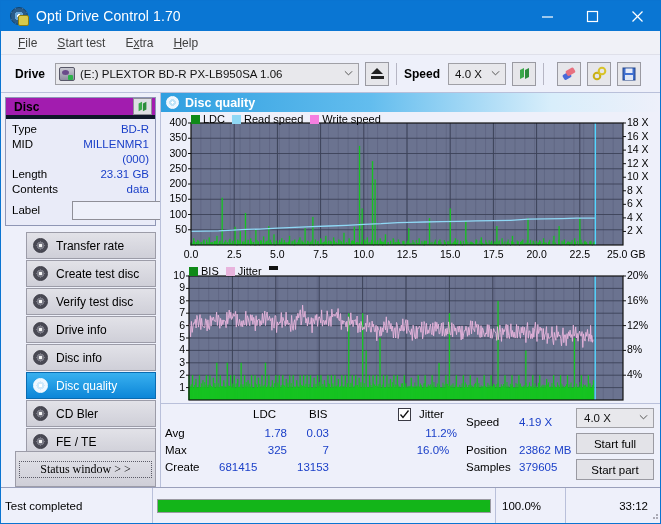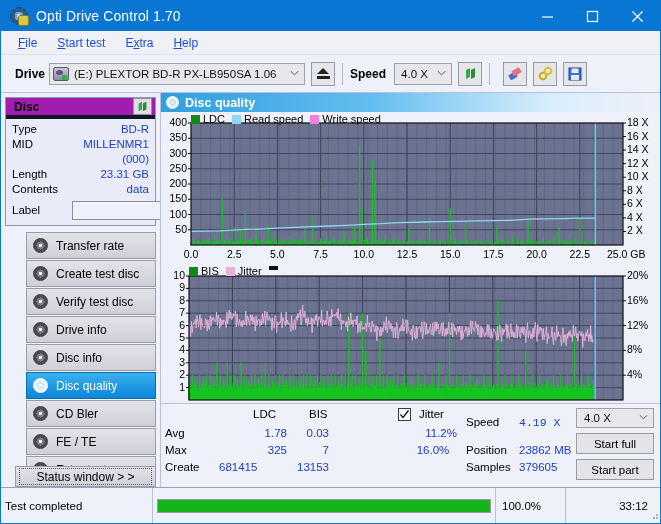--- a/index.html
+++ b/index.html
@@ -45,41 +45,41 @@
     color: #fff; font-size: 13px; line-height: 1;
   }
   .win-btn svg { display:block; }
 
   
   #menubar {
     height: 24px; background: #f0f1f7; display: flex; align-items: center;
     padding-left: 8px; border-bottom: 1px solid #dfe0ea;
   }
   .menu-item {
-    font-size: 12px; color: #1d4ed8; padding: 3px 9px; margin-right: 2px;
+    font-size: 12px; color: #404040; padding: 3px 9px; margin-right: 2px;
   }
   .menu-item u { text-decoration: underline; }
 
   
   #drivebar {
     height: 38px; background: #eef0fa;
     display: flex; align-items: center; padding: 0 6px;
     border-bottom: 1px solid #b9c0da;
   }
   .lbl-bold { font-size: 12px; font-weight: bold; color: #000; }
   .combo {
     height: 22px; background: #e8e8ec; border: 1px solid #a0a0a6;
     display: flex; align-items: center; font-size: 11.5px; color: #111;
     position: relative; padding-left: 3px;
   }
   .combo .chev {
     position: absolute; right: 5px; top: 50%; transform: translateY(-60%);
     width: 9px; height: 9px;
   }
-  #drive-combo { width: 256px; margin-left: 4px; }
+  #drive-combo { width: 304px; margin-left: 10px; }
   .drive-ico {
     width: 16px; height: 14px; margin-right: 5px; flex: none;
     background: linear-gradient(#c9c9d2, #8d8da0);
     border: 1px solid #585868; border-radius: 2px; position: relative;
   }
   .drive-ico::before{
     content:""; position:absolute; left:2px; top:2px; width:7px;height:5px;
     border-radius:50%; background:#6a4a8a;
   }
   .drive-ico::after{
@@ -155,23 +155,23 @@
     background: radial-gradient(circle, #f4f4f4 0 18%, #7b7b86 18% 44%, #4a4a55 44% 100%);
     border: 1px solid #3a3a44;
   }
   .nav-btn.active .nav-ico {
     background: radial-gradient(circle, #fff 0 18%, #cfe9fb 18% 44%, #eef7ff 44% 100%);
     border-color: #fff;
   }
 
   
   #statuswin {
-    position: absolute; left: 14px; right: 4px; bottom: 4px; height: 21px;
+    position: absolute; left: 14px; right: 4px; bottom: 4px; height: 36px;
     background: linear-gradient(#e2e2e8, #cfcfd8); border: 1px solid #9c9ca8;
-    display: flex; align-items: center; justify-content: center; font-size: 12px;
+    display: flex; align-items: center; justify-content: center; font-size: 12px; font-family: Liberation Serif, serif;
   }
   #statuswin .inner {
     border: 1px dotted #5a5a66; width: calc(100% - 6px); height: 17px;
     display: flex; align-items: center; justify-content: center;
   }
 
   
   #content-head {
     height: 19px; background: linear-gradient(90deg,#2f9fe0 0%, #63bdee 42%, #d8eefb 78%, #eef0fa 100%);
     display: flex; align-items: center; padding-left: 5px;
@@ -1545,21 +1545,21 @@
         <span class="chk" style="left:237px;top:4px;">
           <svg width="11" height="11" viewBox="0 0 11 11">
               <polyline points="1.5,5.5 4,8.5 9.5,1.5" fill="none" stroke="#111" stroke-width="1.3"></polyline>
             </svg>
         </span>
         <span class="st-txt" style="left:258px;top:4px;">Jitter</span>
         <span class="st-val" style="left:248px;top:23px;width:48px;text-align:right;">11.2%</span>
         <span class="st-val" style="left:248px;top:40px;width:48px;text-align:center;">16.0%</span>
 
         <span class="st-txt" style="left:305px;top:12px;">Speed</span>
-        <span class="st-val" style="left:358px;top:12px;font-family:Liberation Mono, monospace;">4.19 X</span>
+        <span class="st-val" style="left:358px;top:12px;">4.19 X</span>
         <span class="st-txt" style="left:305px;top:40px;">Position</span>
         <span class="st-val" style="left:358px;top:40px;">23862 MB</span>
         <span class="st-txt" style="left:305px;top:57px;">Samples</span>
         <span class="st-val" style="left:358px;top:57px;">379605</span>
 
         <div class="combo" style="position:absolute;left:415px;top:4px;width:78px;height:20px;">
           <span style="padding-left:4px;">4.0 X</span>
           <svg class="chev" viewBox="0 0 10 10">
               <polyline points="1,3 5,7 9,3" fill="none" stroke="#555" stroke-width="1.1"></polyline>
             </svg>

